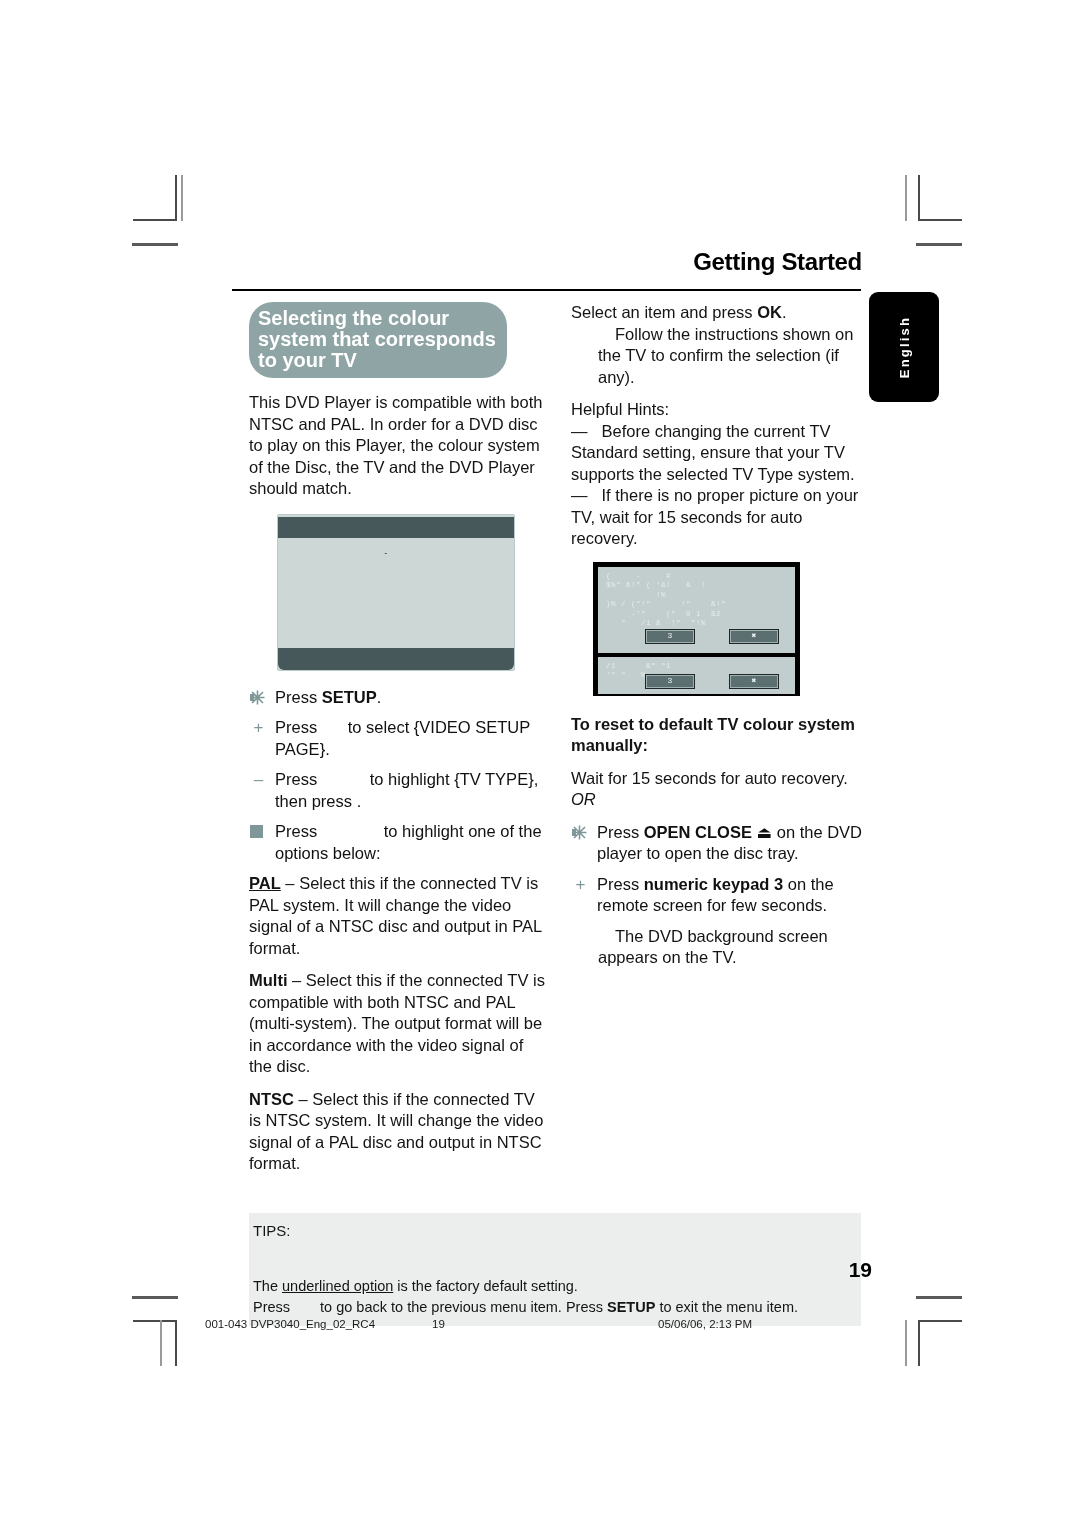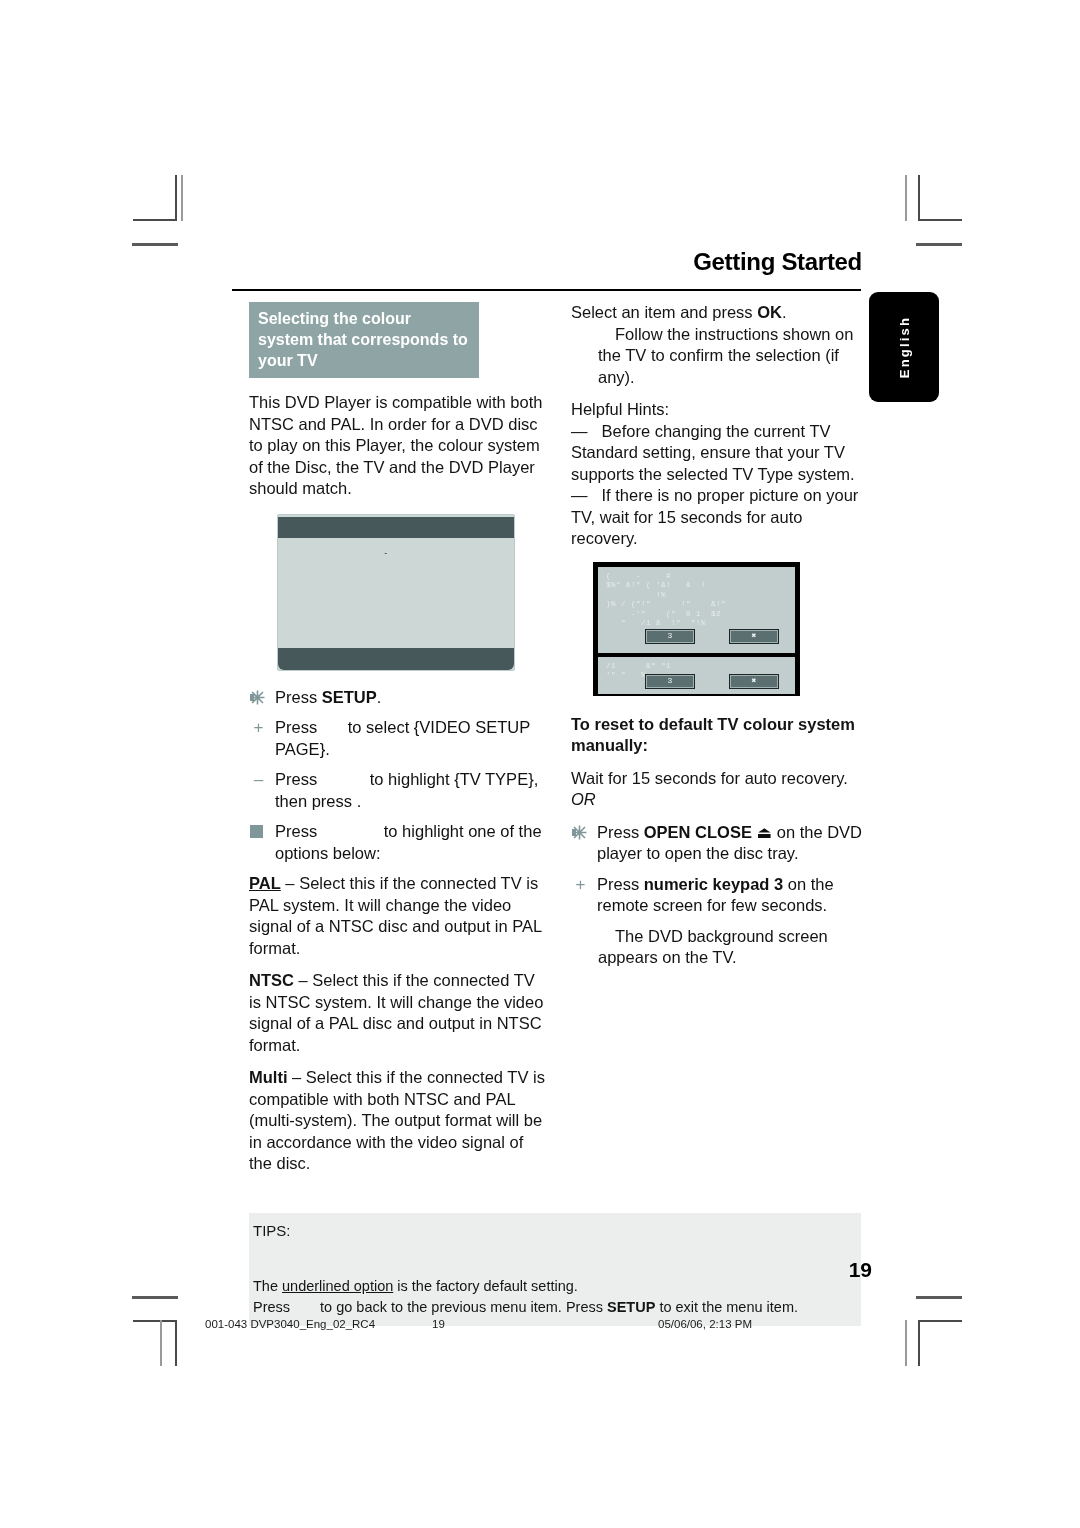--- a/index.html
+++ b/index.html
@@ -98,26 +98,27 @@
   }
   p.tight { margin-bottom: 0; }
   .indent { text-indent: 17px; margin-left: 27px; }
   b, strong { font-weight: bold; }
 
   
   .section-bar {
     background: #8fa5a5;
     color: #ffffff;
     font-weight: bold;
-    font-size: 16px;
+    font-size: 20px;
     line-height: 21px;
     padding: 6px 9px 7px 9px;
     margin-bottom: 14px;
-    width: 230px;
+    width: 258px;
     box-sizing: border-box;
+    border-radius: 24px;
   }
 
   
   .screen-left {
     margin: 14px 0 16px 28px;
     width: 238px;
     height: 157px;
     background: #cdd8d6;
     border: 1px solid #b9cccb;
     box-sizing: border-box;
@@ -331,22 +332,22 @@
     </div>
 
     <div class="step">
       <span class="marker-square"></span>
       <span><span>Press </span><span class="gap-lg"></span><span>to highlight one of the options below:</span></span>
     </div>
 
   </div>
 
   <p class="opt"><span class="u">PAL</span><span> – Select this if the connected TV is PAL system. It will change the video signal of a NTSC disc and output in PAL format.</span></p>
+  <p class="opt"><b>Multi</b><span> – Select this if the connected TV is compatible with both NTSC and PAL (multi-system). The output format will be in accordance with the video signal of the disc.</span></p>
   <p class="opt"><b>NTSC</b><span> – Select this if the connected TV is NTSC system. It will change the video signal of a PAL disc and output in NTSC format.</span></p>
-  <p class="opt"><b>Multi</b><span> – Select this if the connected TV is compatible with both NTSC and PAL (multi-system). The output format will be in accordance with the video signal of the disc.</span></p>
 
 </div>
 
 <div class="col col-right">
 
   <p class="tight"><span>Select an item and press </span><b>OK</b><span>.</span></p>
   <p class="indent">Follow the instructions shown on the TV to confirm the selection (if any).</p>
 
   <p class="tight">Helpful Hints:</p>
   <p class="tight"><span>—</span><span class="gap-xs"></span><span>Before changing the current TV Standard setting, ensure that your TV supports the  selected TV Type  system.</span></p>

